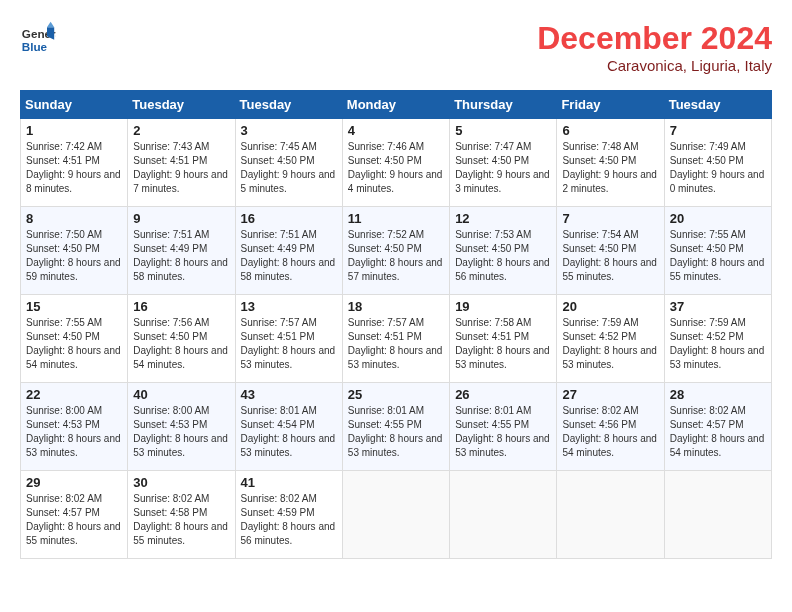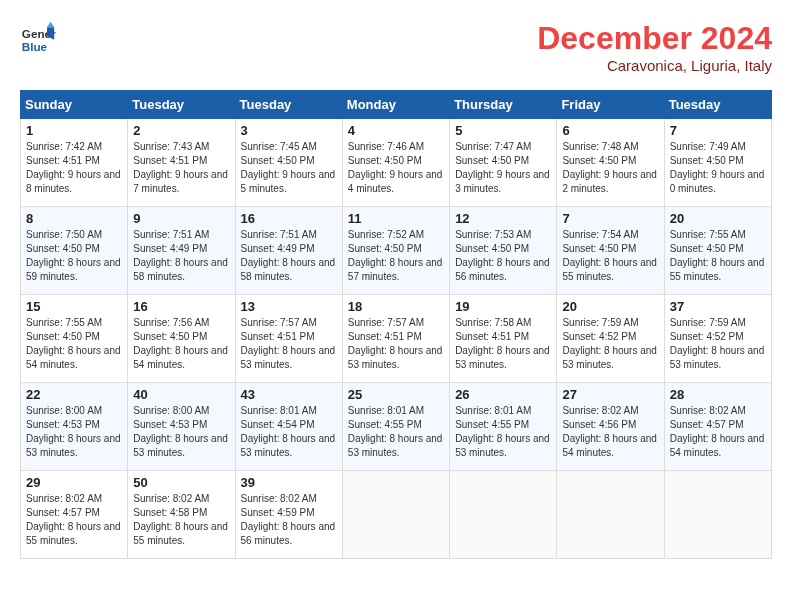--- a/index.html
+++ b/index.html
@@ -347,29 +347,29 @@
       <tr class="week-row">
         <td>
           <span class="day-num">29</span>
         <div class="day-info">
           Sunrise: 8:02 AM<br>
           Sunset: 4:57 PM<br>
           Daylight: 8 hours and 55 minutes.
         </div>
         </td>
         <td>
-          <span class="day-num">50</span>
+          <span class="day-num">30</span>
         <div class="day-info">
           Sunrise: 8:02 AM<br>
           Sunset: 4:58 PM<br>
           Daylight: 8 hours and 55 minutes.
         </div>
         </td>
         <td>
-          <span class="day-num">39</span>
+          <span class="day-num">41</span>
         <div class="day-info">
           Sunrise: 8:02 AM<br>
           Sunset: 4:59 PM<br>
           Daylight: 8 hours and 56 minutes.
         </div>
         </td>
         <td class="empty-cell"></td>
         <td class="empty-cell"></td>
         <td class="empty-cell"></td>
         <td class="empty-cell"></td>

